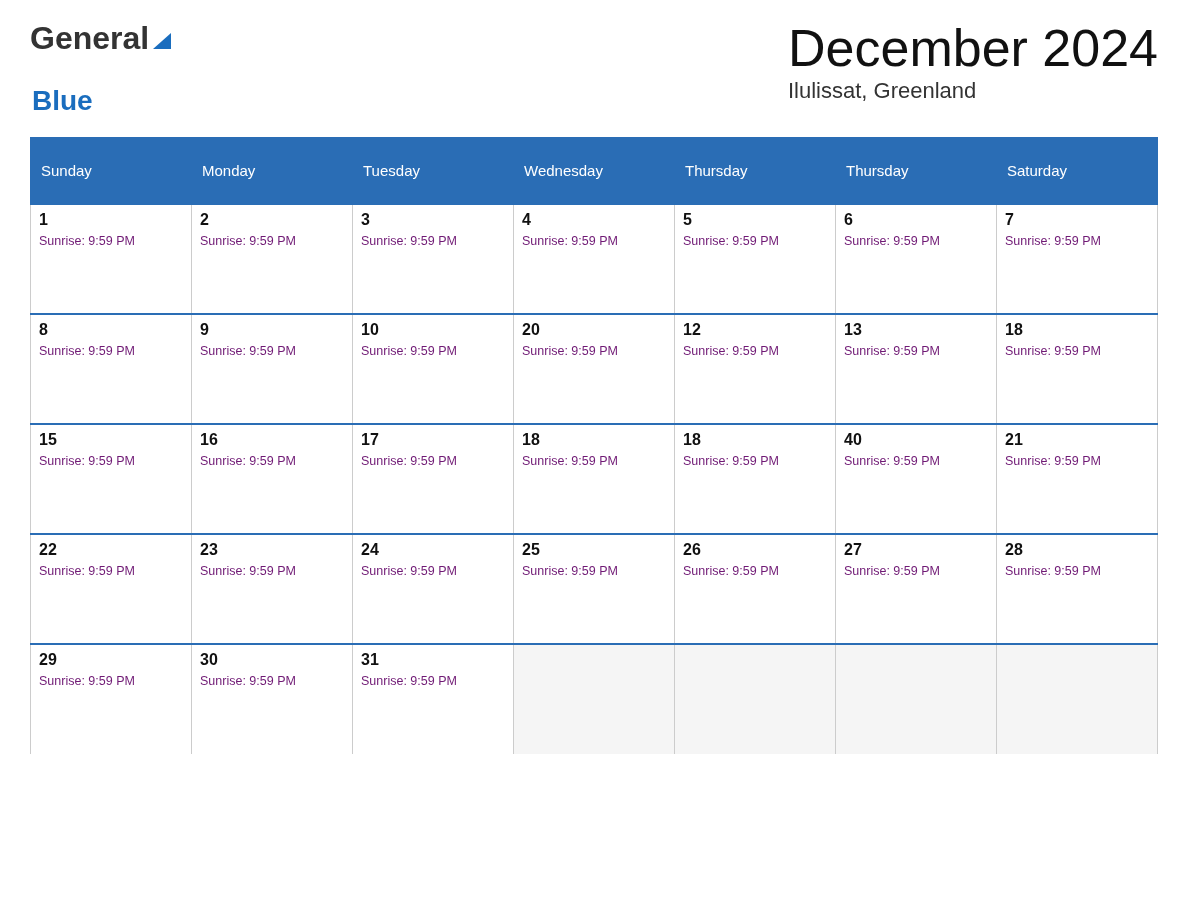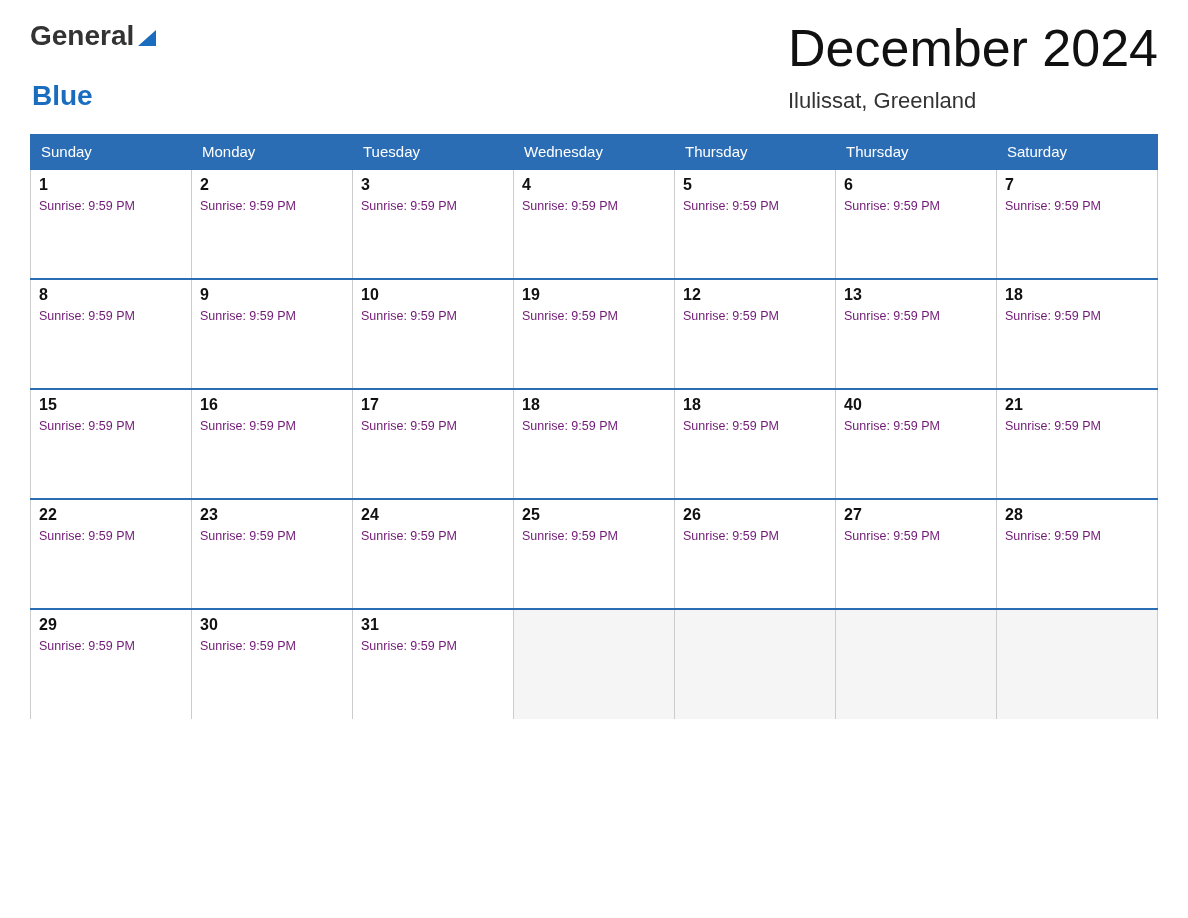--- a/index.html
+++ b/index.html
@@ -15,21 +15,21 @@
       justify-content: space-between;
       align-items: flex-start;
       margin-bottom: 20px;
     }
     .logo-area {
       display: flex;
       align-items: center;
       gap: 0;
     }
     .logo-text-general {
-      font-size: 28px;
+      font-size: 32px;
       font-weight: bold;
       color: #333;
     }
     .logo-wrapper {
       display: flex;
       flex-direction: column;
     }
     .logo-line1 {
       display: flex;
       align-items: center;
@@ -46,33 +46,33 @@
     }
     .month-title {
       font-size: 52px;
       font-weight: normal;
       color: #111;
       line-height: 1.1;
     }
     .location-title {
       font-size: 22px;
       color: #333;
-      margin-top: 11px;
+      margin-top: 1px;
     }
     .calendar-table {
       width: 100%;
       border-collapse: collapse;
       table-layout: fixed;
     }
     .calendar-table thead tr th {
       background-color: #2a6db5;
       color: #fff;
       font-size: 15px;
       font-weight: normal;
-      padding: 8px 10px;
+      padding: 24px 10px;
       text-align: left;
       border: 1px solid #2a6db5;
     }
     .calendar-table tbody tr td {
       vertical-align: top;
       border-top: 2px solid #2a6db5;
       border-left: 1px solid #ccc;
       border-right: 1px solid #ccc;
       border-bottom: none;
       padding: 6px 8px;
@@ -142,21 +142,21 @@
         <td><span class="day-number">3</span><span class="day-info">Sunrise: 9:59 PM</span></td>
         <td><span class="day-number">4</span><span class="day-info">Sunrise: 9:59 PM</span></td>
         <td><span class="day-number">5</span><span class="day-info">Sunrise: 9:59 PM</span></td>
         <td><span class="day-number">6</span><span class="day-info">Sunrise: 9:59 PM</span></td>
         <td><span class="day-number">7</span><span class="day-info">Sunrise: 9:59 PM</span></td>
       </tr>
       <tr>
         <td><span class="day-number">8</span><span class="day-info">Sunrise: 9:59 PM</span></td>
         <td><span class="day-number">9</span><span class="day-info">Sunrise: 9:59 PM</span></td>
         <td><span class="day-number">10</span><span class="day-info">Sunrise: 9:59 PM</span></td>
-        <td><span class="day-number">19</span><span class="day-info">Sunrise: 9:59 PM</span></td>
+        <td><span class="day-number">20</span><span class="day-info">Sunrise: 9:59 PM</span></td>
         <td><span class="day-number">12</span><span class="day-info">Sunrise: 9:59 PM</span></td>
         <td><span class="day-number">13</span><span class="day-info">Sunrise: 9:59 PM</span></td>
         <td><span class="day-number">18</span><span class="day-info">Sunrise: 9:59 PM</span></td>
       </tr>
       <tr>
         <td><span class="day-number">15</span><span class="day-info">Sunrise: 9:59 PM</span></td>
         <td><span class="day-number">16</span><span class="day-info">Sunrise: 9:59 PM</span></td>
         <td><span class="day-number">17</span><span class="day-info">Sunrise: 9:59 PM</span></td>
         <td><span class="day-number">18</span><span class="day-info">Sunrise: 9:59 PM</span></td>
         <td><span class="day-number">18</span><span class="day-info">Sunrise: 9:59 PM</span></td>

